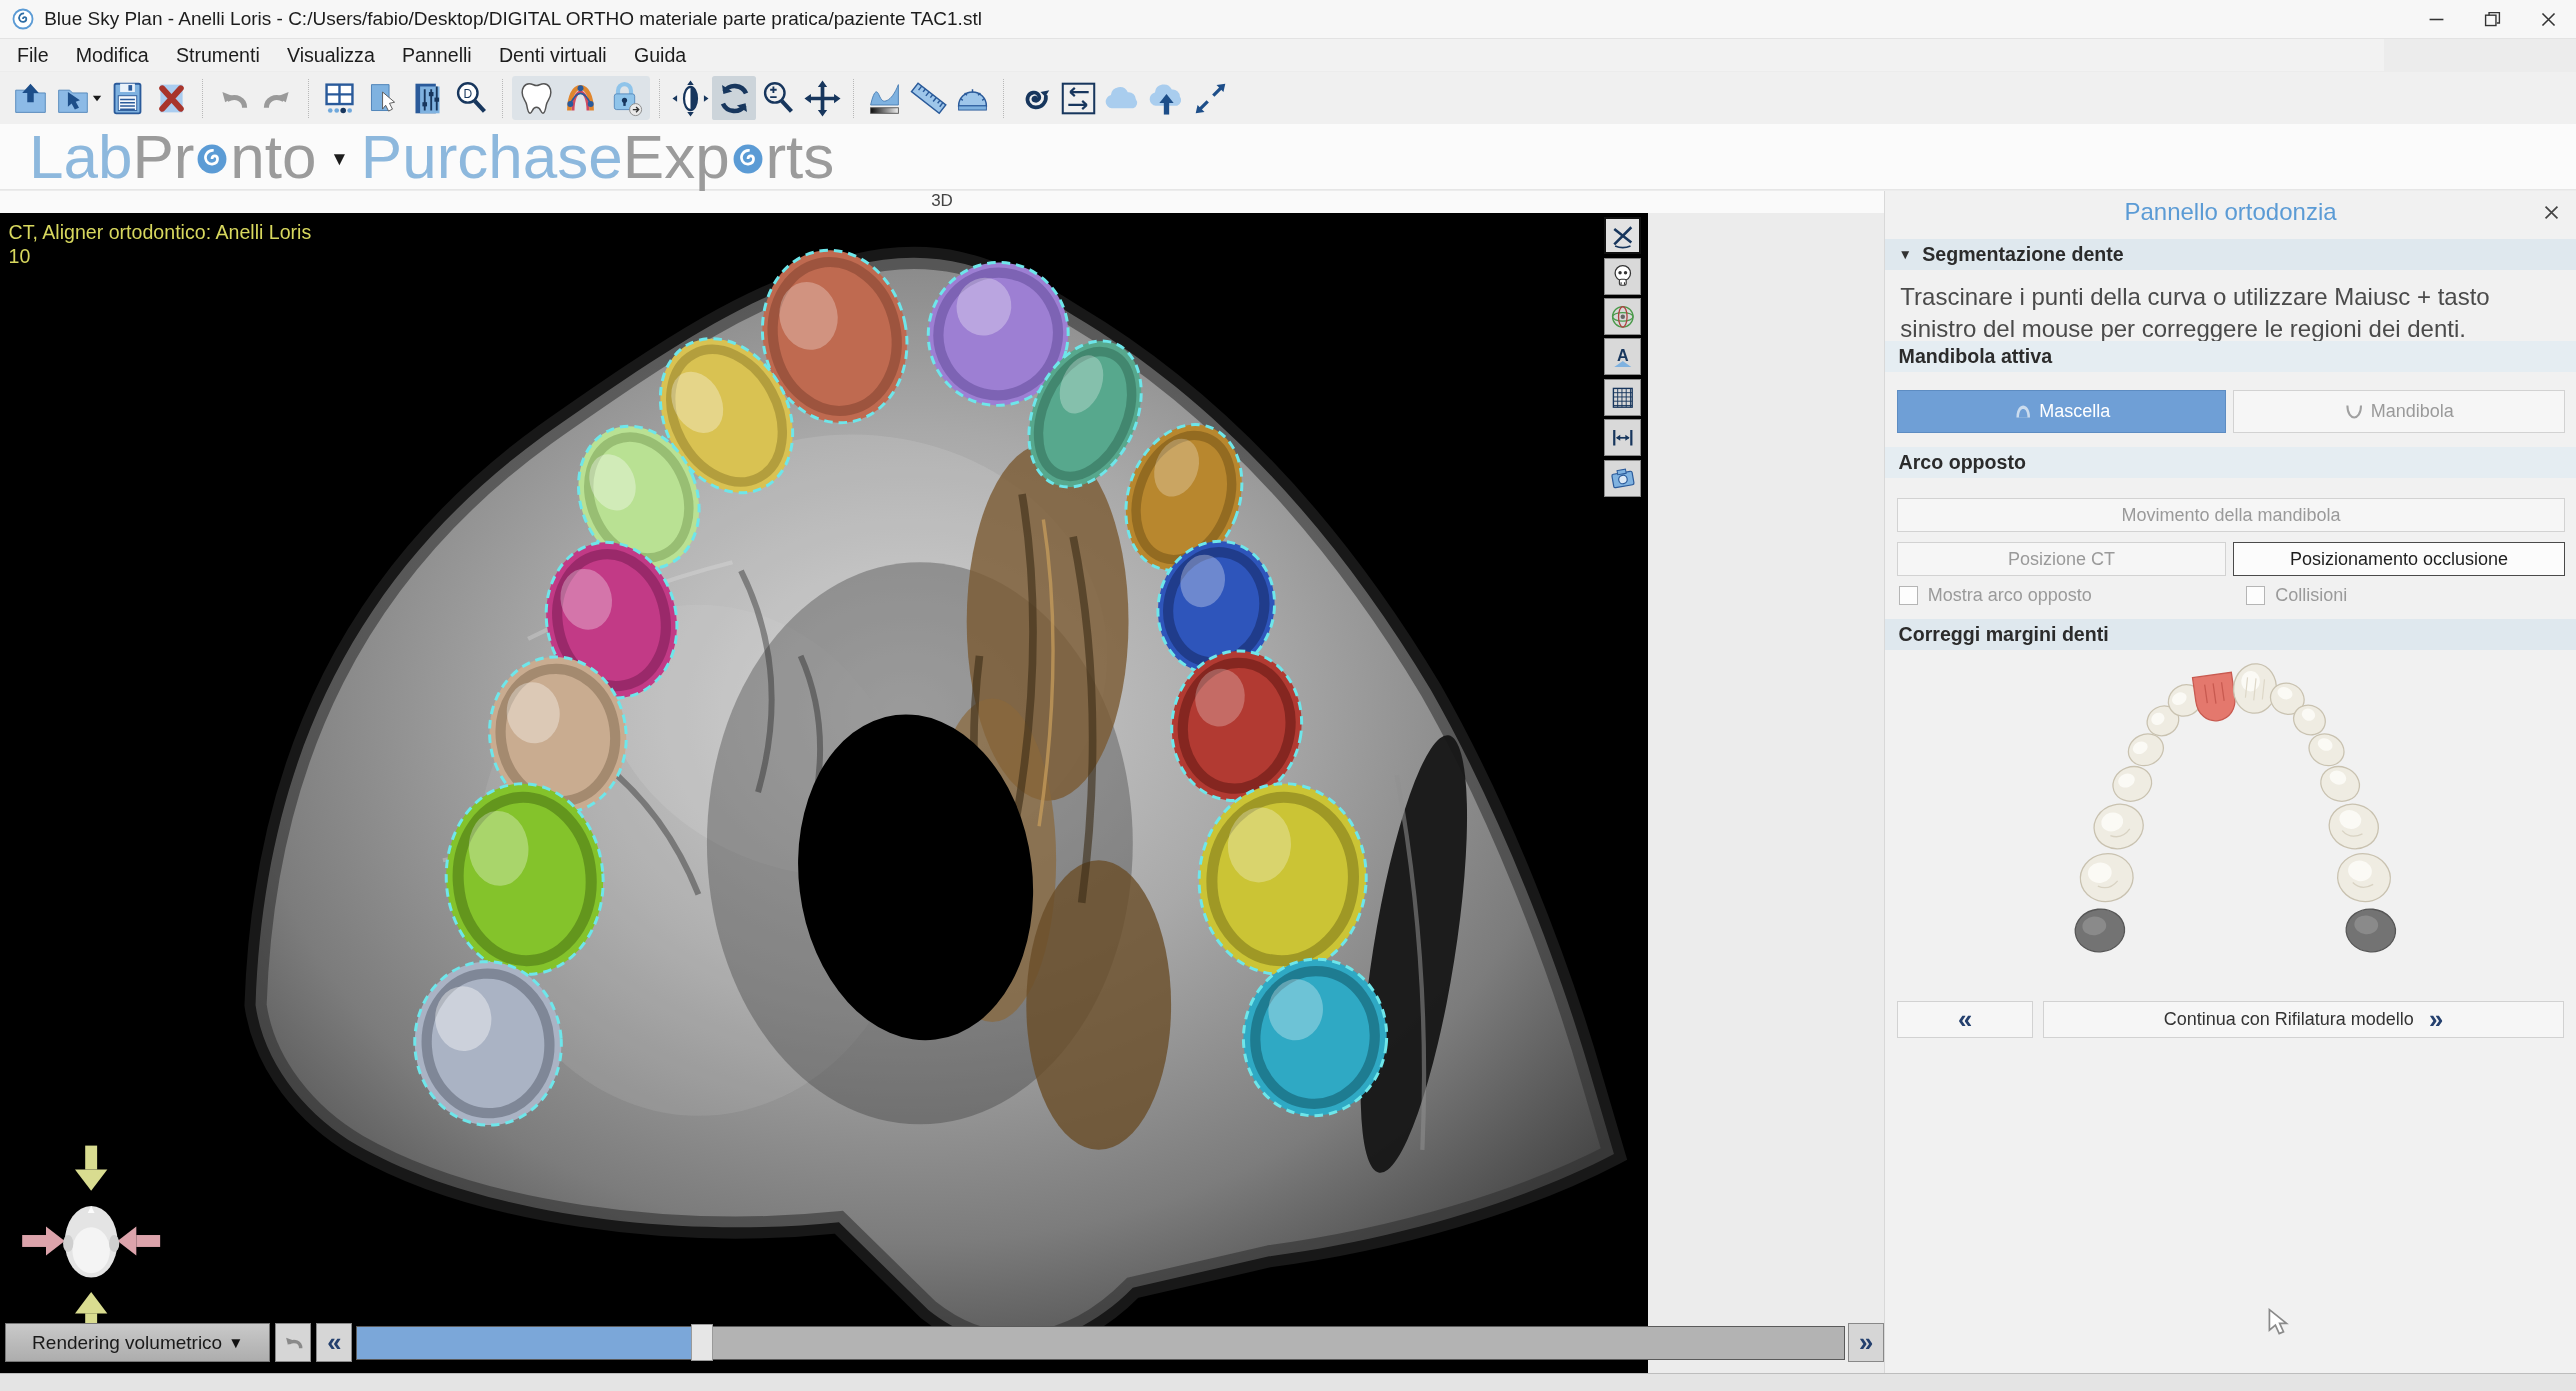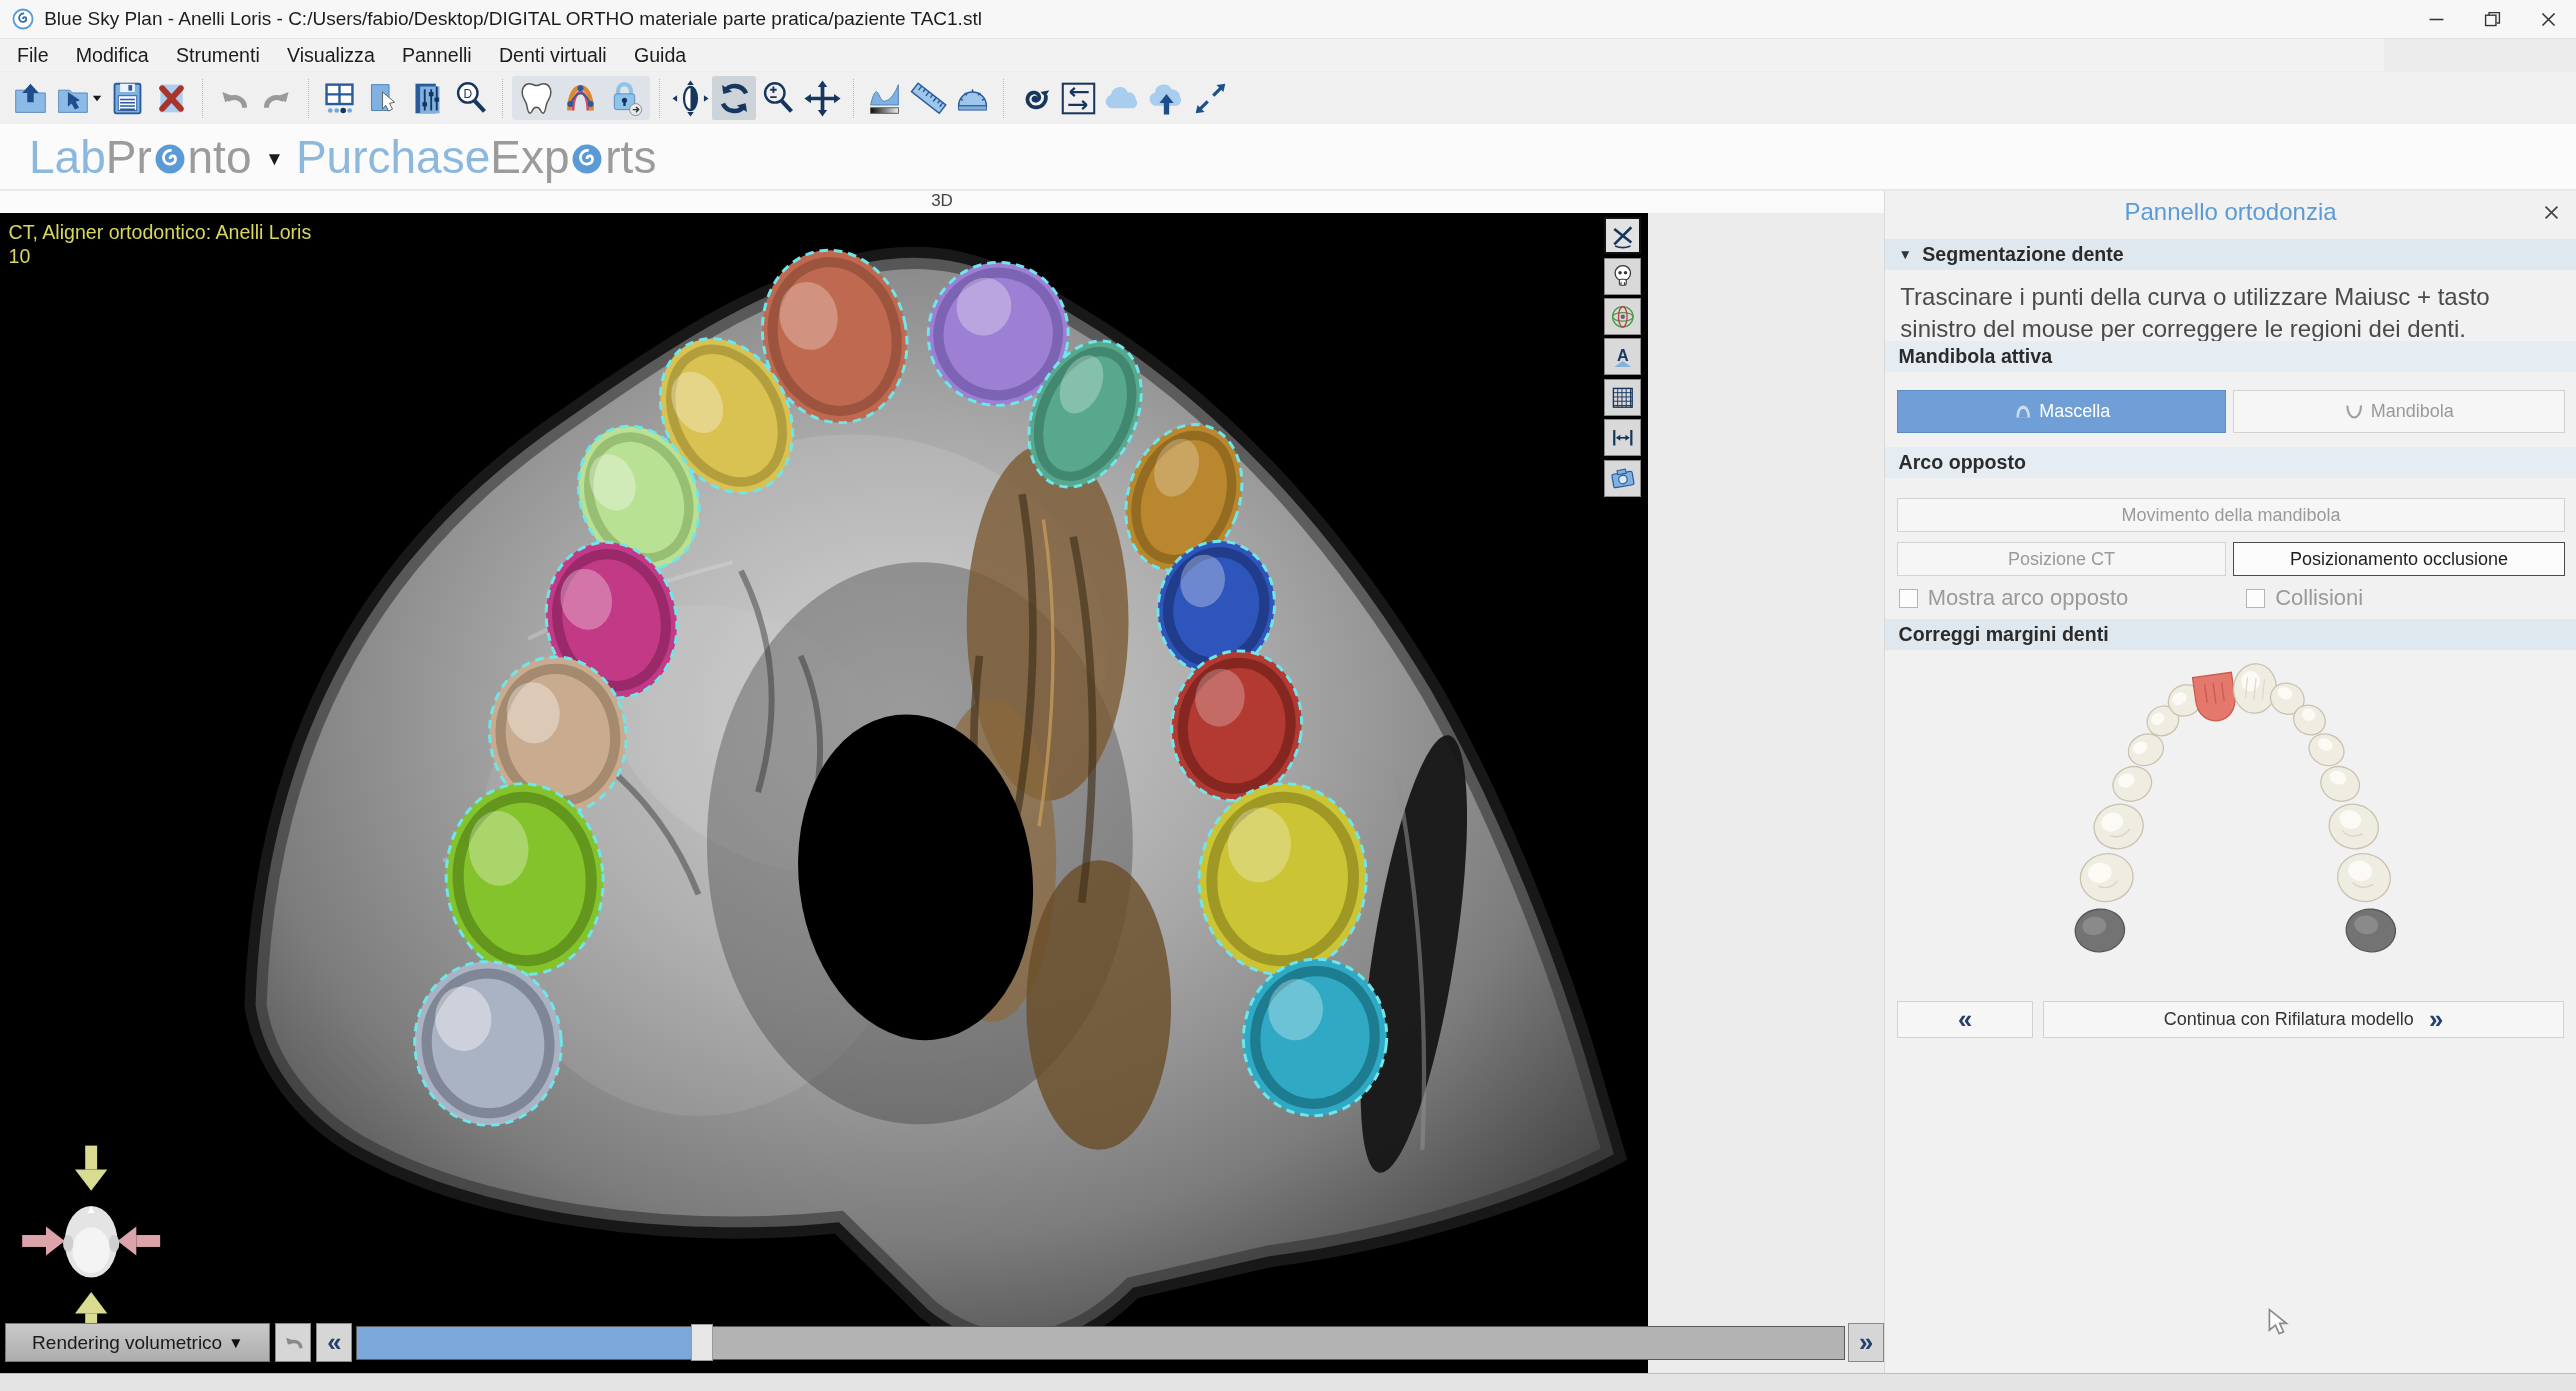--- a/index.html
+++ b/index.html
@@ -25,21 +25,21 @@
     border-bottom:0.9px solid #ddd; }
   .ti { width:44px; height:44px; display:flex; align-items:center; justify-content:center; border-radius:2.6px; }
   .tsep { width:0; height:39px; border-left:1.7px dotted #b8b8b8; margin:0 8.5px; }
   .tgroup-hl { background:#dde3e8; border-radius:3.4px; display:flex; padding:0 3.4px; }
   .ti.active { background:#ccd4da; }
 
   
   .logobar { position:absolute; left:0; top:124px; width:2576px; height:66px;
     background:#fbfbfb; display:flex; align-items:center; padding-left:29px;
     border-bottom:0.9px solid #e6e6e6;}
-  .logotxt { font-size:46px; letter-spacing:0px; display:flex; align-items:center;justify-content:flex-end; }
+  .logotxt { font-size:62px; letter-spacing:0px; display:flex; align-items:center;justify-content:flex-end; }
   .lg-blue { color:#8db8dd; } .lg-gray { color:#9b9b9b; }
   .lg-caret { color:#1c1c1c; font-size:19px; margin:5.1px 12px 0 13.6px; }
   .spiral-o { margin:5.1px 0.9px 0 0.9px; display:inline-flex; }
 
   
   .viewlabel { position:absolute; left:0; top:191px; width:1884px; height:22px;
     background:#fafafa; font-size:17px; color:#444; text-align:center; line-height:20.4px; }
 
   
   .viewport { position:absolute; left:0; top:213px; width:1648px; height:1160px; background:#000; }
@@ -73,21 +73,21 @@
   .phdr { position:absolute; left:0; width:692px; height:31px; background:#dfe8ee;
     font-size:19.6px; font-weight:bold; color:#2b2b2b; display:flex; align-items:center; padding-left:13.6px; }
   .phdr .tri { font-size:13.6px; margin-right:10.2px; color:#333; }
   .pdesc { position:absolute; left:0; top:87px; width:692px; padding:3.4px 15.3px; font-size:24px;
     color:#4a4a4a; line-height:1.3; }
   .btn { display:flex; align-items:center; justify-content:center; font-size:18px;
     color:#9a9a9a; background:#f6f6f6; border:0.9px solid #d2d2d2; gap:6px; }
   .btn.primary { background:#6f9fd6; color:#fff; border:0.9px solid #5d8cc2; }
   .btn.strong { color:#1e1e1e; border:1.7px solid #4a4a4a; background:#fcfcfc; }
   .btn.footer { color:#333; }
-  .chkrow { position:absolute; display:flex; align-items:center; gap:10.2px; font-size:22px; color:#9a9a9a; }
+  .chkrow { position:absolute; display:flex; align-items:center; gap:10.2px; font-size:18px; color:#9a9a9a; }
   .chk { width:19px; height:19px; background:#fdfdfd; border:0.9px solid #b5b5b5; }
   .navglyph { color:#24406e; font-size:25.6px; font-weight:bold; }
   .archbox { position:absolute; left:128px; top:465px; width:443px; height:341px; }
 
   
   .bottomstrip { position:absolute; left:0; top:1373px; width:2576px; height:19px; background:#e4e4e4;
     border-top:0.9px solid #bdbdbd; }
 
   .cursor { position:absolute; left:2266px; top:1308px; z-index:50; }
 </style>

